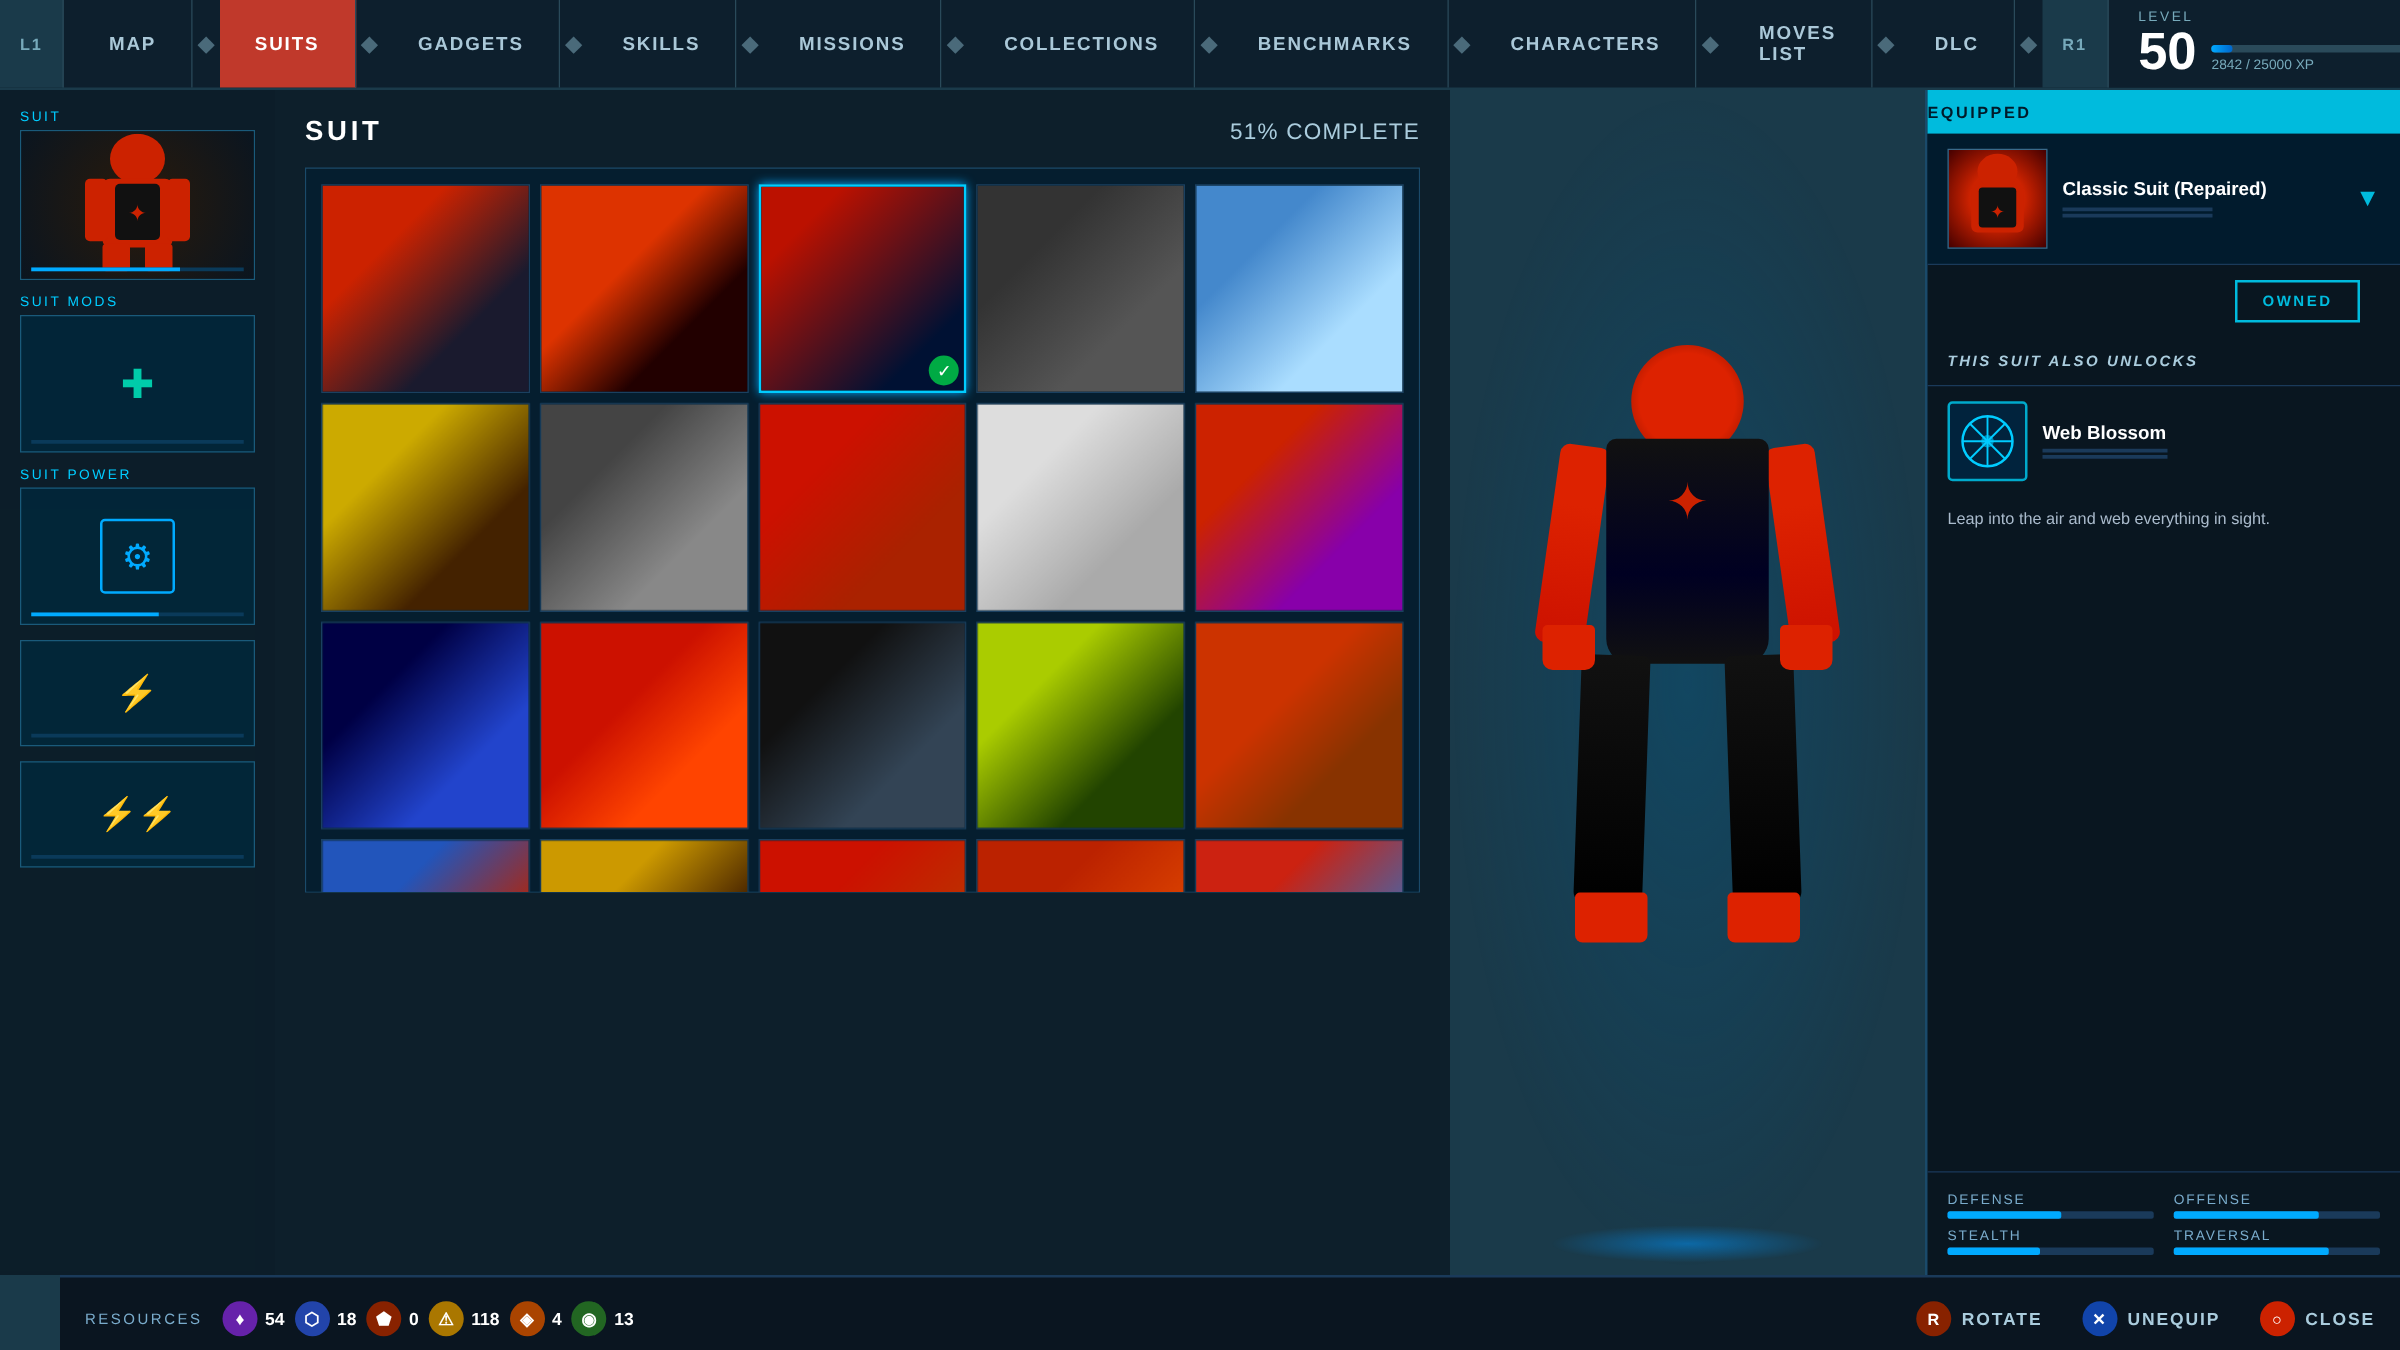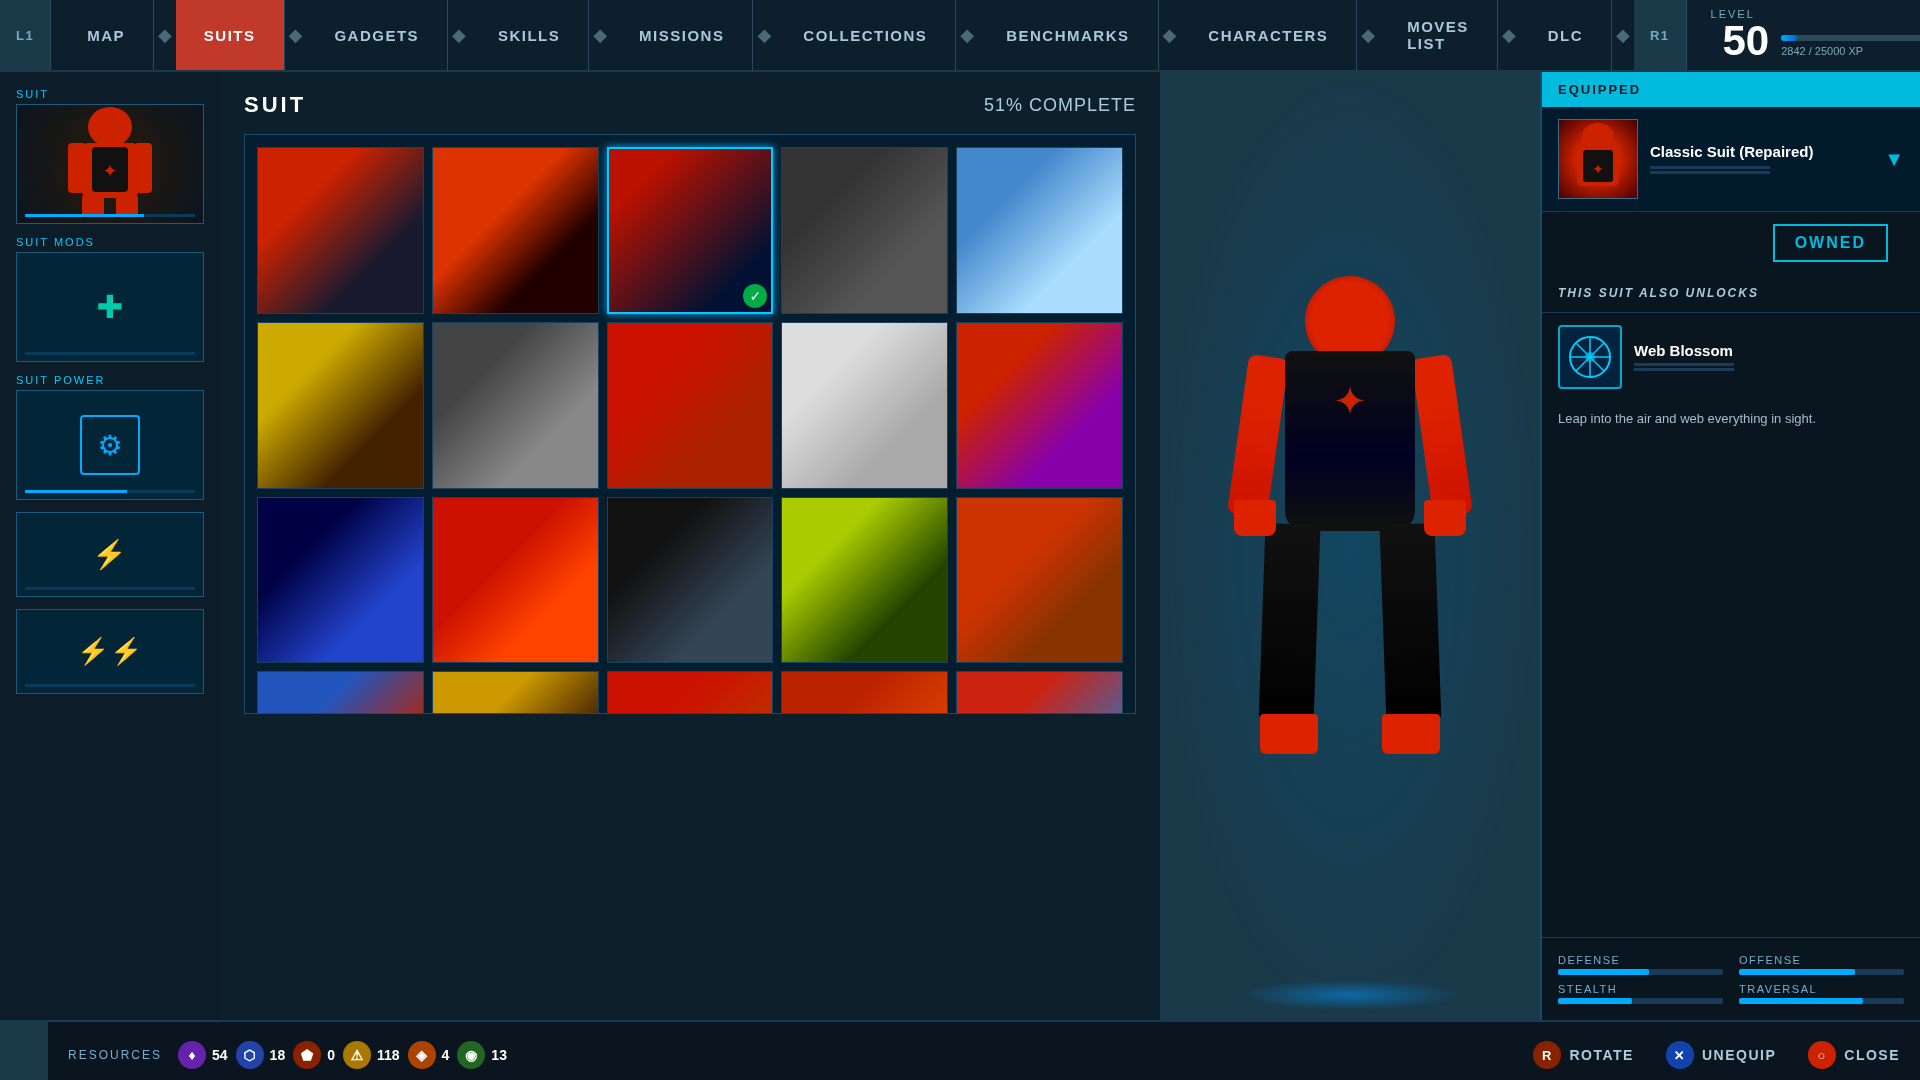--- a/index.html
+++ b/index.html
@@ -72,21 +72,20 @@
       font-size: 11px;
       letter-spacing: 2px;
       color: #7ab;
       text-transform: uppercase;
     }
     .level-number {
       font-size: 42px;
       font-weight: bold;
       color: white;
       line-height: 1;
-      margin-left: 12px;
     }
     .xp-bar-bg {
       height: 6px;
       background: #2a4a5a;
       border-radius: 3px;
       margin-top: 4px;
     }
     .xp-bar-fill {
       height: 100%;
       background: linear-gradient(to right, #00aaff, #0066cc);
@@ -428,21 +427,21 @@
     
     .right-panel {
       width: 380px;
       background: rgba(8, 20, 30, 0.95);
       border-left: 2px solid #1a4a6a;
       display: flex;
       flex-direction: column;
     }
     .equipped-header {
       background: #00bbdd;
-      padding: 10px 16px;
+      padding: 10px 0;
       font-size: 13px;
       font-weight: bold;
       letter-spacing: 2px;
       color: #001a2a;
       text-transform: uppercase;
     }
     .equipped-item {
       display: flex;
       align-items: center;
       gap: 12px;
@@ -476,21 +475,21 @@
       height: 3px;
       background: #1a3a5a;
       margin: 2px 0;
       width: 120px;
     }
     .owned-btn {
       background: transparent;
       border: 2px solid #00bbdd;
       color: #00bbdd;
       padding: 8px 20px;
-      font-size: 16px;
+      font-size: 12px;
       font-weight: bold;
       letter-spacing: 2px;
       cursor: pointer;
       text-transform: uppercase;
       margin: 8px 16px;
     }
     .chevron-down {
       color: #00bbdd;
       font-size: 20px;
       margin-left: auto;

